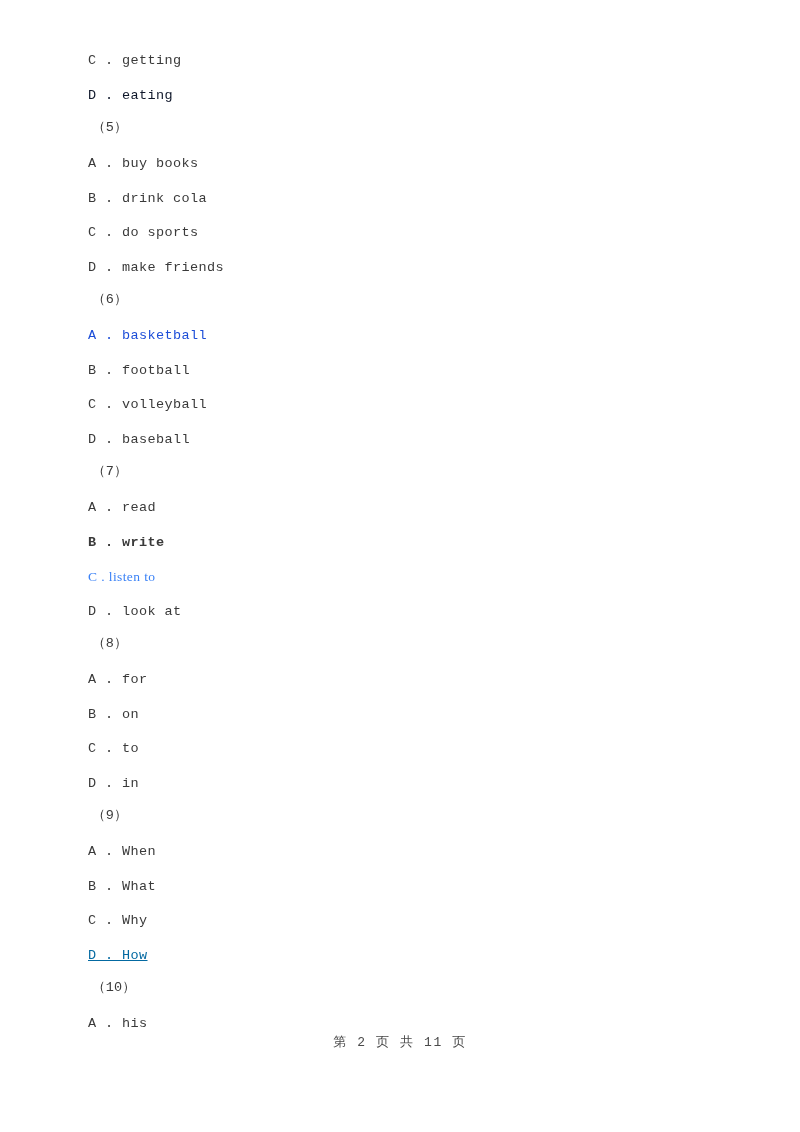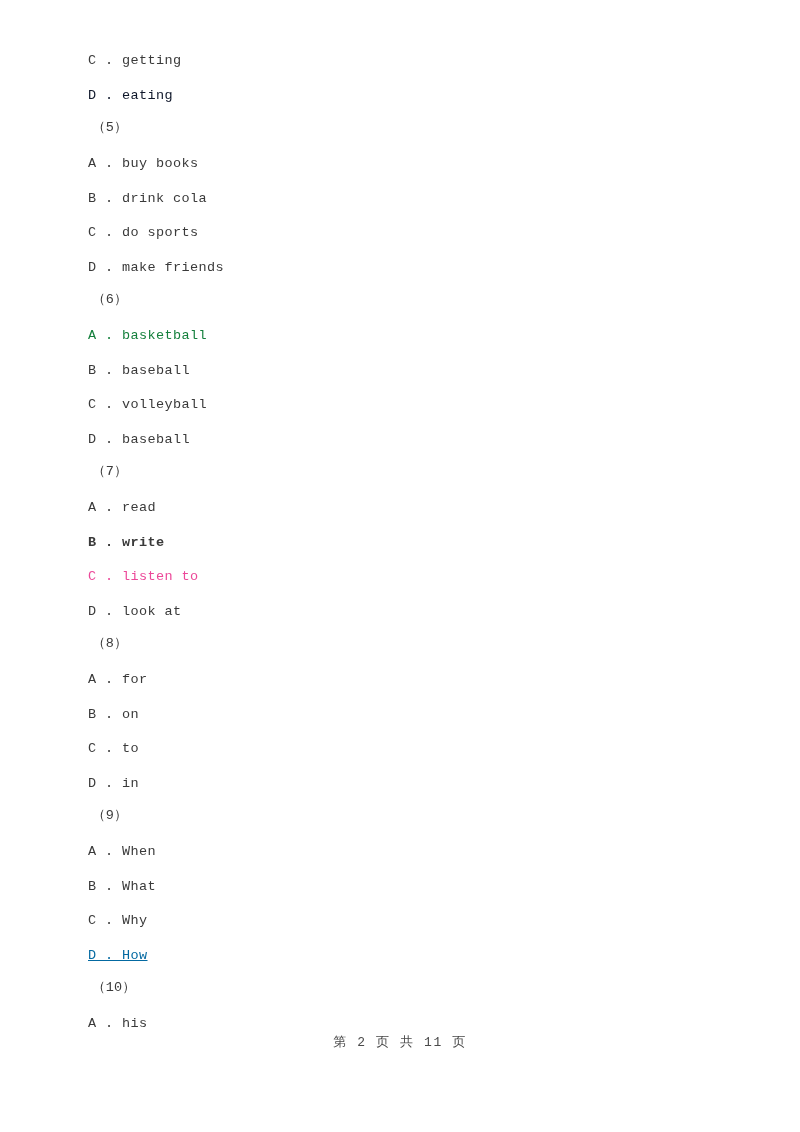--- a/index.html
+++ b/index.html
@@ -80,28 +80,28 @@
   <div class="content-column">
 
   <div class="doc-line option" style="top: 53px; color: rgb(58, 58, 58);">C . getting</div>
       <div class="doc-line option" style="top: 88px; color: #0f172a;">D . eating</div>
       <div class="doc-line qnum" style="top: 120px; color: rgb(58, 58, 58);">（5）</div>
       <div class="doc-line option" style="top: 156px; color: rgb(58, 58, 58); text-align: center;">A . buy books</div>
       <div class="doc-line option" style="top: 191px; color: rgb(58, 58, 58);">B . drink cola</div>
       <div class="doc-line option" style="top: 225px; color: rgb(58, 58, 58);">C . do sports</div>
       <div class="doc-line option" style="top: 260px; color: rgb(58, 58, 58);">D . make friends</div>
       <div class="doc-line qnum" style="top: 292px; color: rgb(58, 58, 58);">（6）</div>
-      <div class="doc-line option" style="top: 328px; color: #15803d;">A . basketball</div>
-      <div class="doc-line option" style="top: 363px; color: rgb(58, 58, 58);">B . baseball</div>
+      <div class="doc-line option" style="top: 328px; color: #1d4ed8;">A . basketball</div>
+      <div class="doc-line option" style="top: 363px; color: rgb(58, 58, 58);">B . football</div>
       <div class="doc-line option" style="top: 397px; color: rgb(58, 58, 58);">C . volleyball</div>
       <div class="doc-line option" style="top: 432px; color: rgb(58, 58, 58);">D . baseball</div>
       <div class="doc-line qnum" style="top: 464px; color: rgb(58, 58, 58);">（7）</div>
       <div class="doc-line option" style="top: 500px; color: rgb(58, 58, 58);">A . read</div>
       <div class="doc-line option" style="top: 535px; color: rgb(58, 58, 58); font-weight: bold;">B . write</div>
-      <div class="doc-line option" style="top: 569px; color: #ec4899;">C . listen to</div>
+      <div class="doc-line option" style="top: 569px; color: #3b82f6; font-family: Liberation Serif, serif;">C . listen to</div>
       <div class="doc-line option" style="top: 604px; color: rgb(58, 58, 58);">D . look at</div>
       <div class="doc-line qnum" style="top: 636px; color: rgb(58, 58, 58);">（8）</div>
       <div class="doc-line option" style="top: 672px; color: rgb(58, 58, 58);">A . for</div>
       <div class="doc-line option" style="top: 707px; color: rgb(58, 58, 58);">B . on</div>
       <div class="doc-line option" style="top: 741px; color: rgb(58, 58, 58);">C . to</div>
       <div class="doc-line option" style="top: 776px; color: rgb(58, 58, 58);">D . in</div>
       <div class="doc-line qnum" style="top: 808px; color: rgb(58, 58, 58);">（9）</div>
       <div class="doc-line option" style="top: 844px; color: rgb(58, 58, 58);">A . When</div>
       <div class="doc-line option" style="top: 879px; color: rgb(58, 58, 58);">B . What</div>
       <div class="doc-line option" style="top: 913px; color: rgb(58, 58, 58);">C . Why</div>

